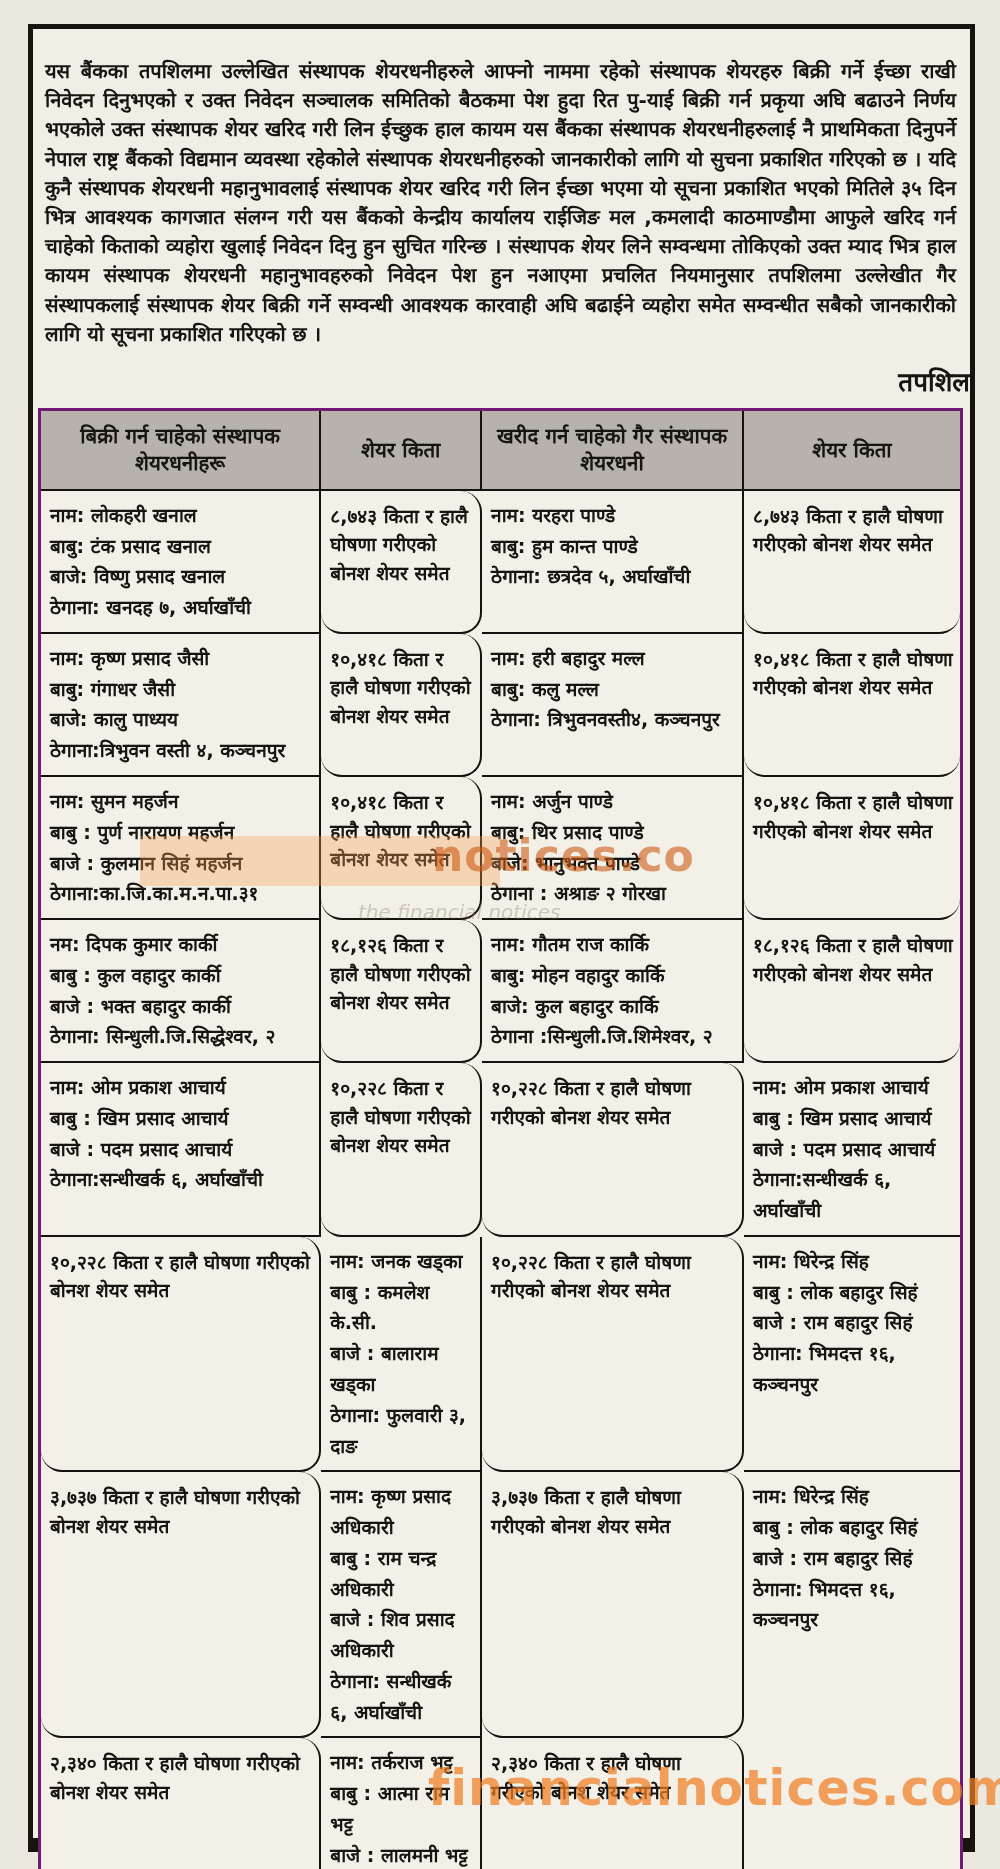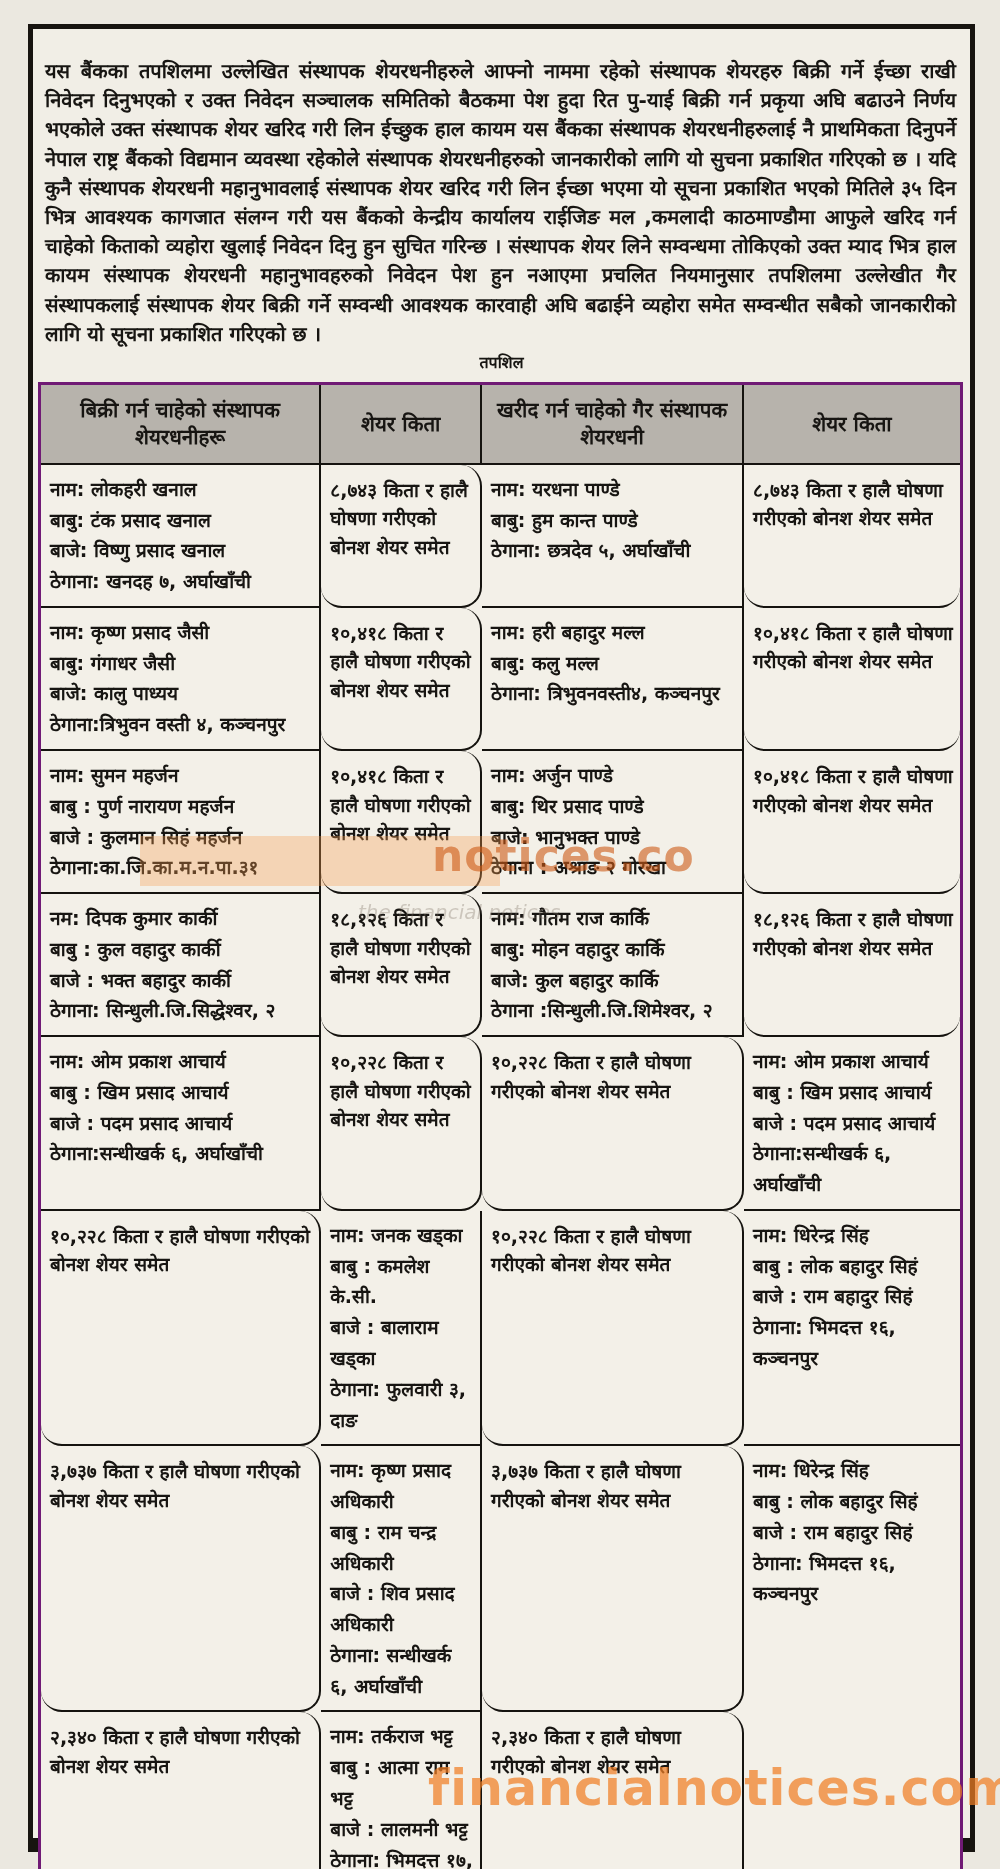--- a/index.html
+++ b/index.html
@@ -28,22 +28,22 @@
     font-size: 43px; font-weight: bold; line-height: 1.16;
     letter-spacing: 0.5px;
   }
   
   .body-text {
     padding: 28px 14px 2px 12px;
     font-size: 20px; font-weight: 700;
     line-height: 1.46; text-align: justify;
   }
   .caption {
-    text-align: center; font-weight: bold;
-    font-size: 16px; margin: 0 0 9px;
+    text-align: right; font-weight: bold;
+    font-size: 26px; margin: 12px 0 9px;
   }
   
   .grid {
     margin: 0 7px 0 5px;
     border: 3px solid #701a75;
     display: grid;
     grid-template-columns: 30.5% 17.5% 28.5% 23.5%;
     background: #f3f0e8;
   }
   .cell {
@@ -126,21 +126,21 @@
     <div class="cell header-cell">बिक्री गर्न चाहेको संस्थापक शेयरधनीहरू</div>
     <div class="cell header-cell">शेयर किता</div>
     <div class="cell header-cell">खरीद गर्न चाहेको गैर संस्थापक शेयरधनी</div>
     <div class="cell header-cell">शेयर किता</div>
 
     <div class="cell person">नाम: लोकहरी खनाल
 बाबु: टंक प्रसाद खनाल
 बाजे: विष्णु प्रसाद खनाल
 ठेगाना: खनदह ७, अर्घाखाँची</div>
     <div class="cell shares">८,७४३ किता र हालै घोषणा गरीएको बोनश शेयर समेत</div>
-    <div class="cell person">नाम: यरधना पाण्डे
+    <div class="cell person">नाम: यरहरा पाण्डे
 बाबु: हुम कान्त पाण्डे
 ठेगाना: छत्रदेव ५, अर्घाखाँची</div>
     <div class="cell shares">८,७४३ किता र हालै घोषणा गरीएको बोनश शेयर समेत</div>
 
     <div class="cell person">नाम: कृष्ण प्रसाद जैसी
 बाबु: गंगाधर जैसी
 बाजे: कालु पाध्यय
 ठेगाना:त्रिभुवन वस्ती ४, कञ्चनपुर</div>
     <div class="cell shares">१०,४१८ किता र हालै घोषणा गरीएको बोनश शेयर समेत</div>
     <div class="cell person">नाम: हरी बहादुर मल्ल

